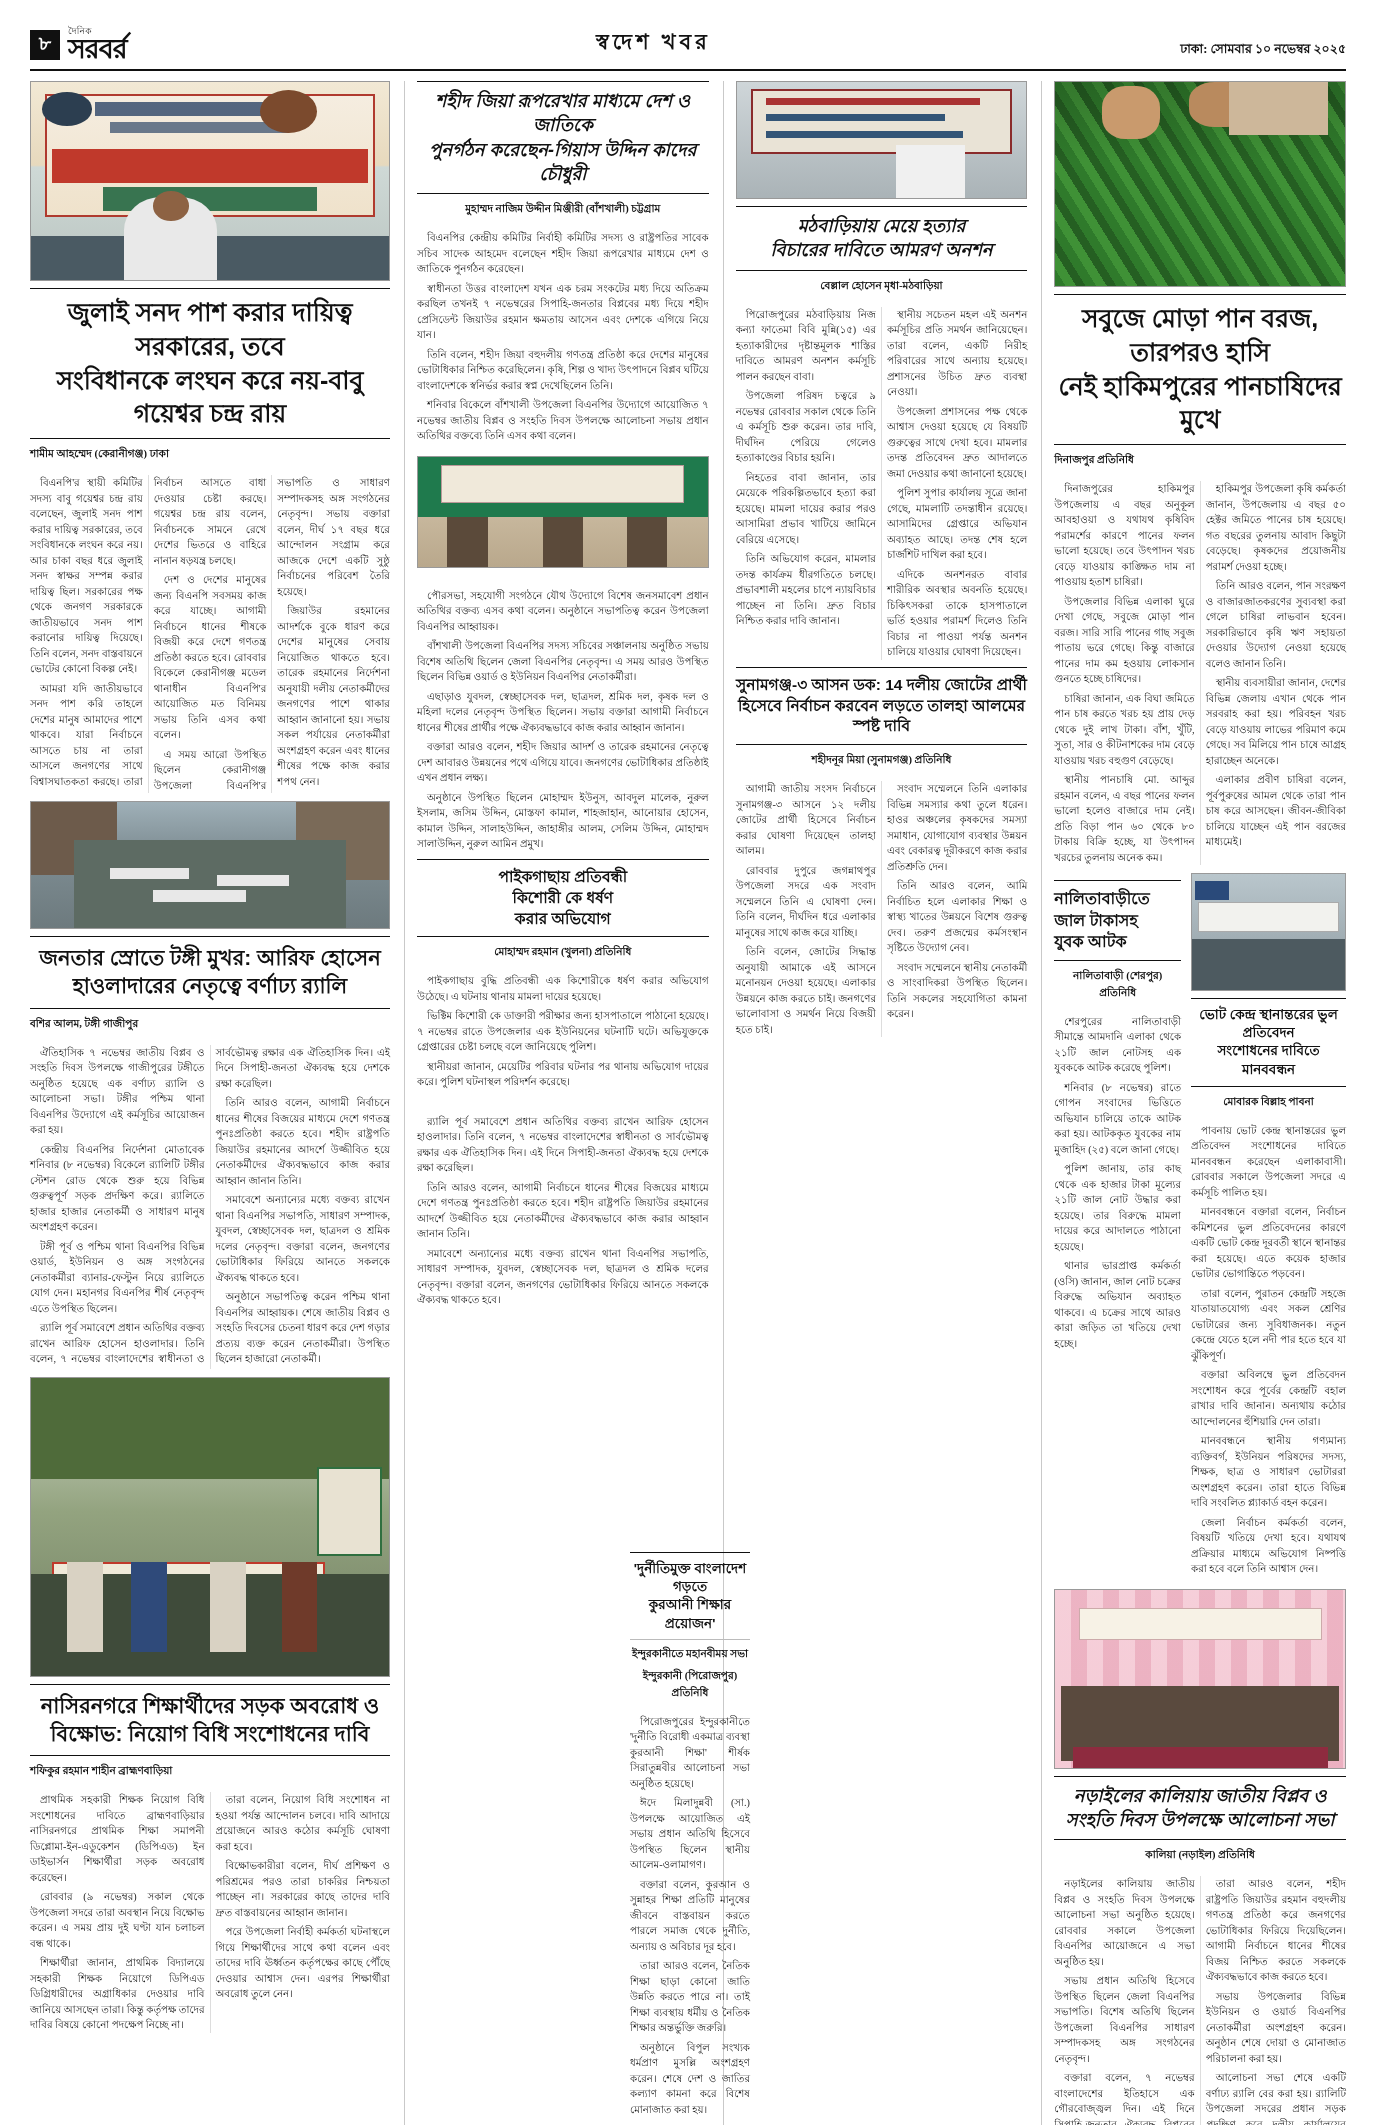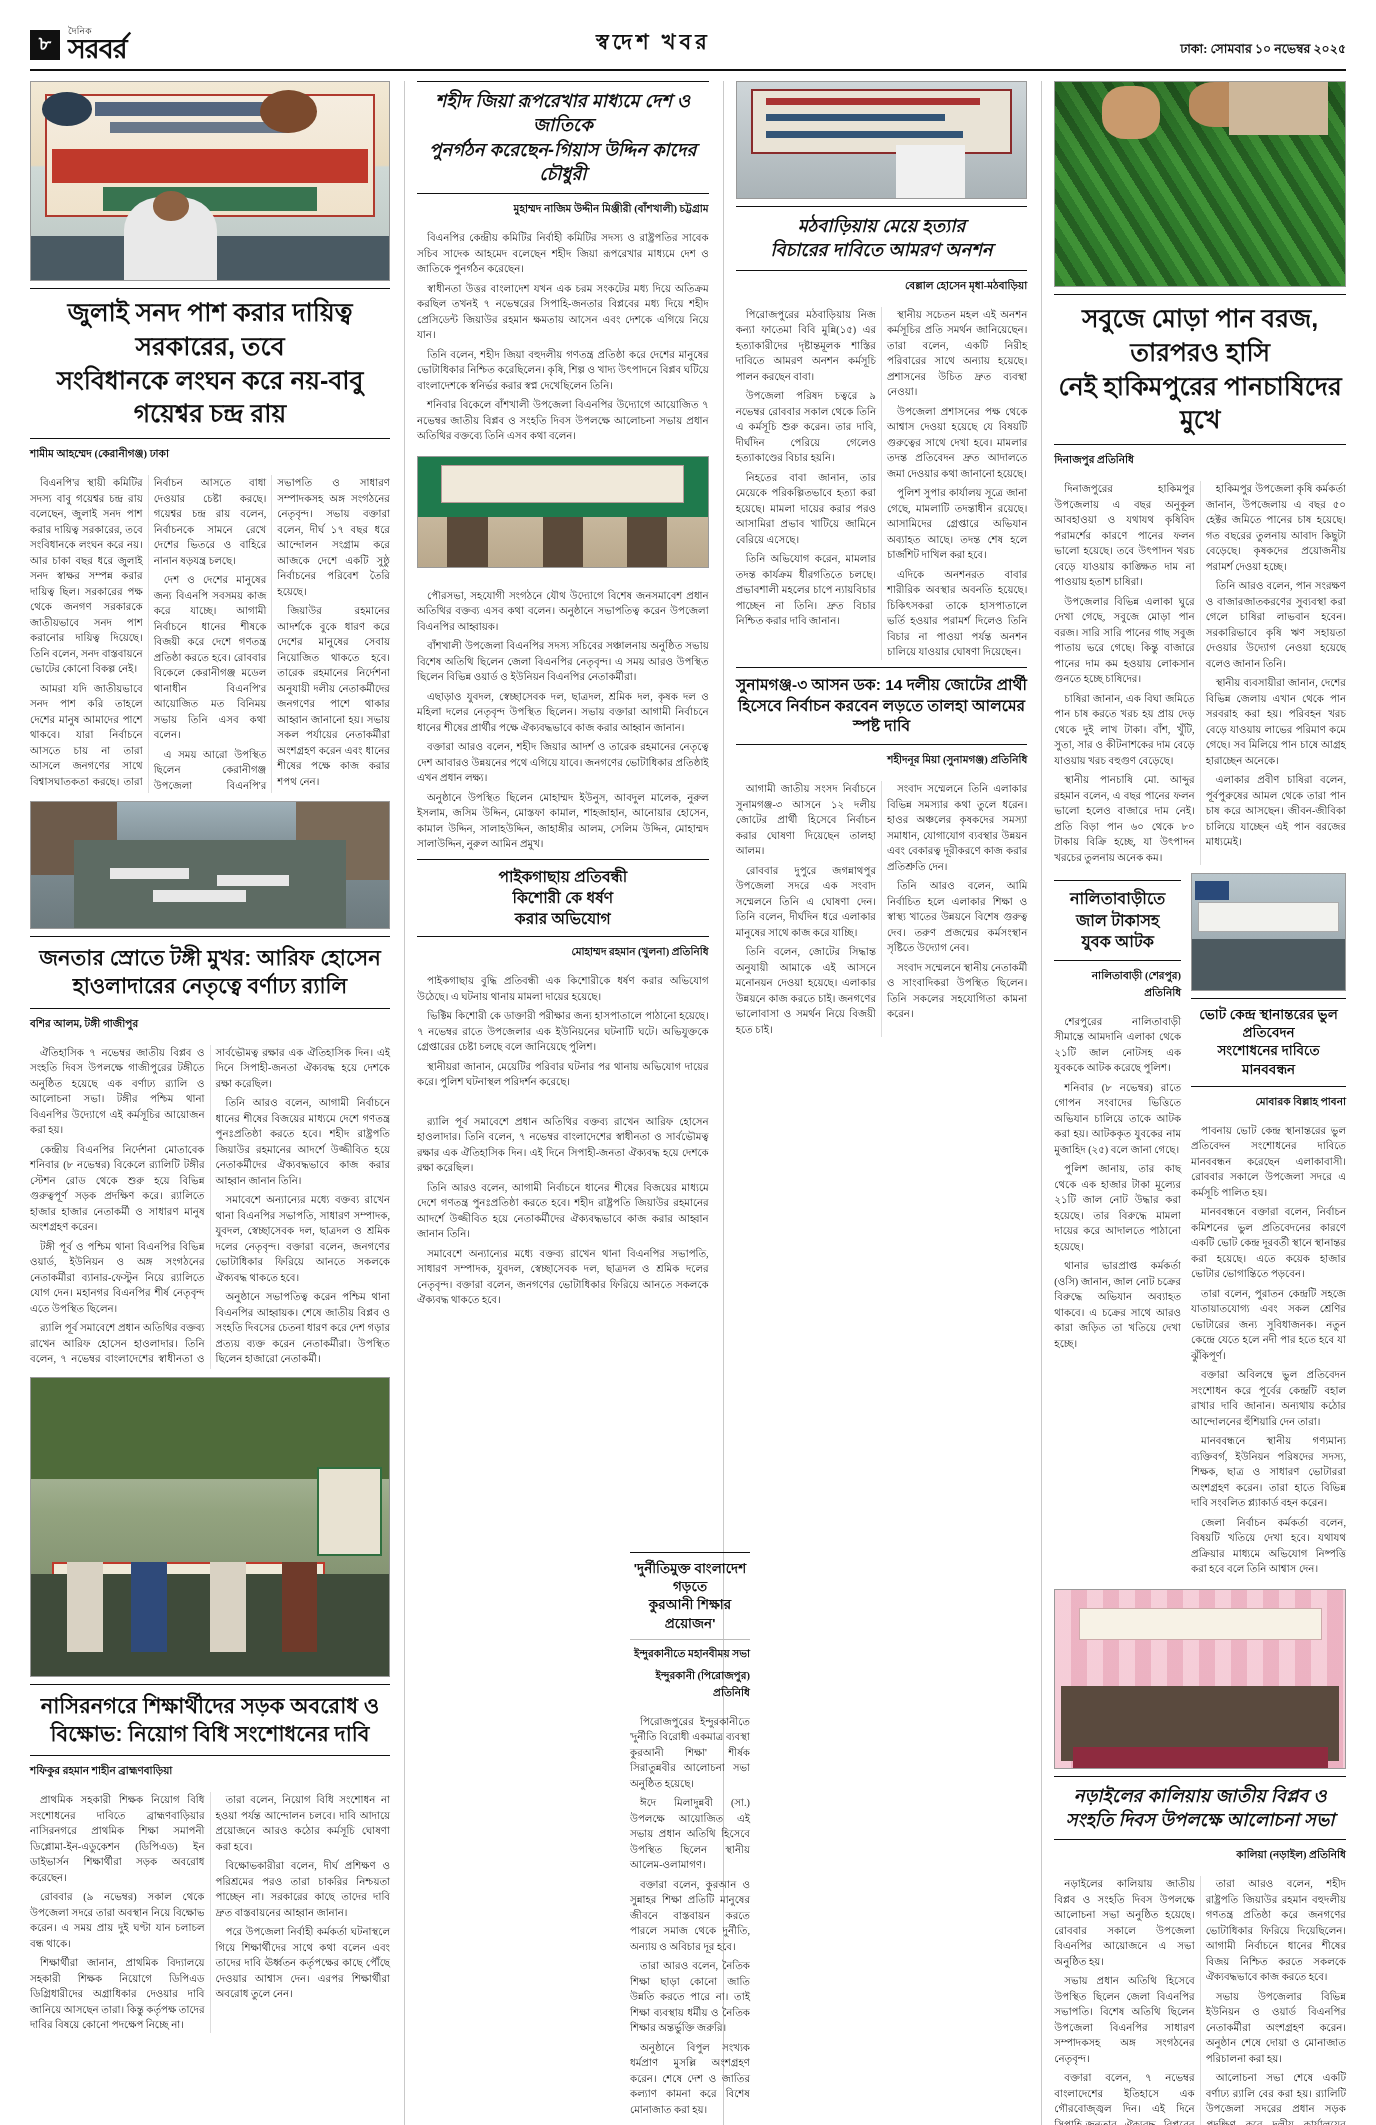--- a/index.html
+++ b/index.html
@@ -48,21 +48,21 @@
     font-weight:bold; text-align:center; line-height:1.35;
     font-family:"Liberation Sans", sans-serif;
   }
   .h-xl { font-size:25px; }
   .h-lg { font-size:21px; }
   .h-md { font-size:18px;font-style:italic; }
   .h-sm { font-size:15.5px; }
   .rule { border-top:1px solid #111; margin:7px 0; }
   .rule-thin { border-top:1px solid #bbb; margin:6px 0; }
   .byline { font-size:10.5px; font-weight:bold; margin:5px 0 4px; }
-  .byline.center { text-align:right; }
+  .byline.center { text-align:center; }
   .body {
     font-size:10.2px; line-height:1.52; text-align:justify;
     hyphens:auto; color:#1a1a1a;margin-top:12px;
   }
   .body p { margin:0 0 4px; text-indent:10px; }
   .cols2 { column-count:2; column-gap:11px; column-rule:1px solid #ddd; }
   .cols3 { column-count:3; column-gap:11px; column-rule:1px solid #ddd; }
 
   
   .photo { width:100%; position:relative; overflow:hidden; border:1px solid #999; }
@@ -153,21 +153,21 @@
      background:#f0ead9; border:2px solid #c0392b; }
   .ph-road .bnr-red { position:absolute; left:8%; top:70%; width:70%; height:7%; background:#c0392b; }
   .ph-road .side {
      position:absolute; right:2%; top:30%; width:18%; height:30%;
      background:#e8e2d2; border:2px solid #2f6f3f; }
   .ph-road .ppl { position:absolute; left:0; bottom:0; width:100%; height:34%; background:#3f4b3a; }
   .ph-road .s1,.ph-road .s2,.ph-road .s3,.ph-road .s4 {
      position:absolute; bottom:8%; width:10%; height:30%; background:#d9d2c3; }
   .ph-road .s1 { left:10%; } .ph-road .s2 { left:28%; background:#2f4a7a;}
   .ph-road .s3 { left:50%; } .ph-road .s4 { left:70%; background:#6f3a2a;}
-  .small-head { font-weight:bold; font-size:16px; line-height:1.35; text-align:center;
+  .small-head { font-weight:bold; font-size:16px; line-height:1.35; text-align:left;
      font-family:"Liberation Sans", sans-serif; }
   .tiny-head { font-weight:bold; font-size:13.5px; line-height:1.35; text-align:center;
      font-family:"Liberation Sans", sans-serif; }
   .spacer8 { height:8px; }
 </style>
 </head>
 <body>
 
 <div class="page">
 

